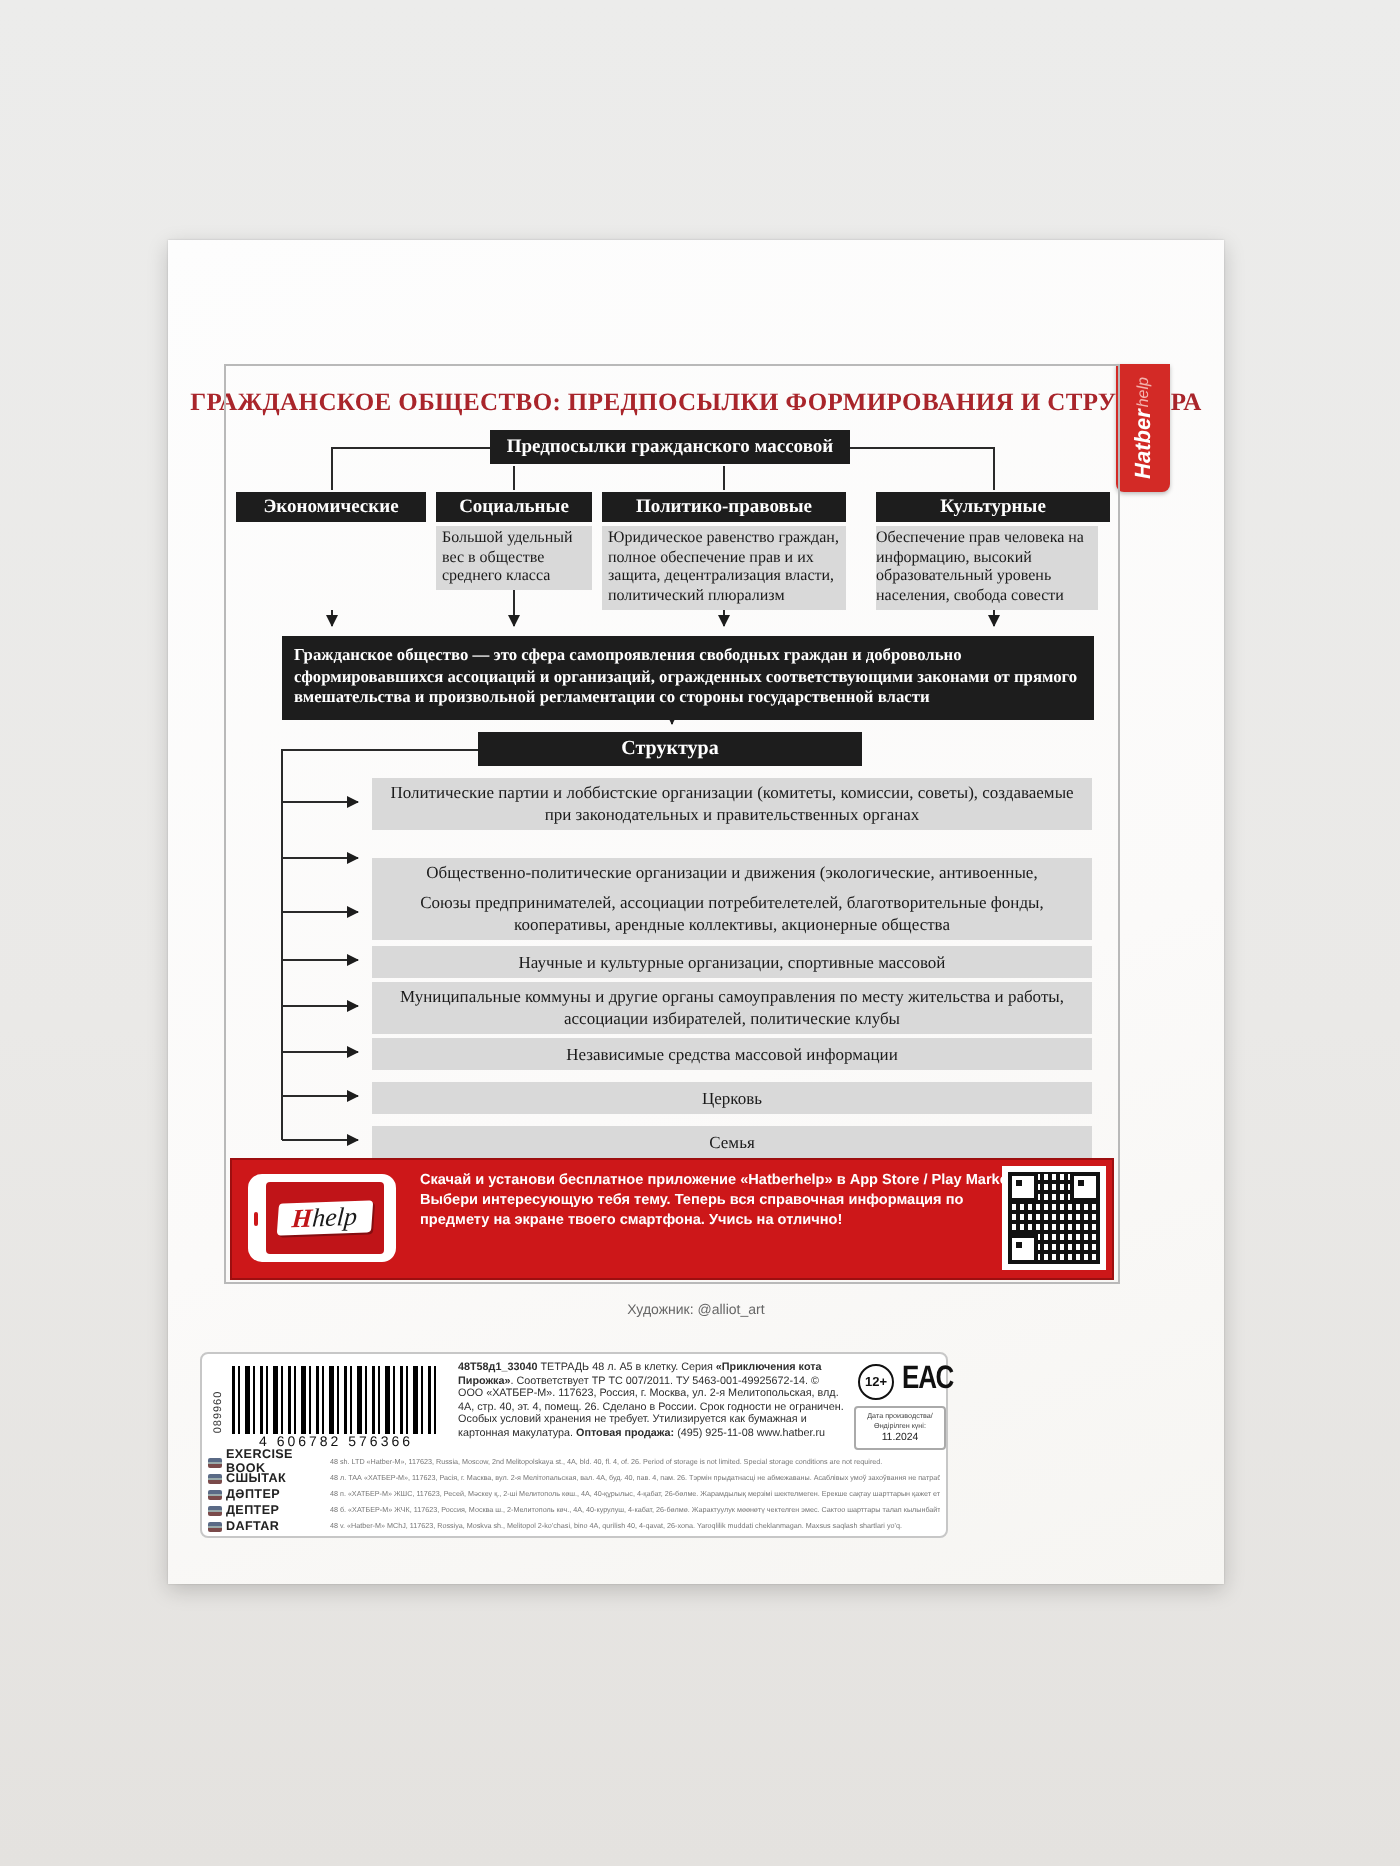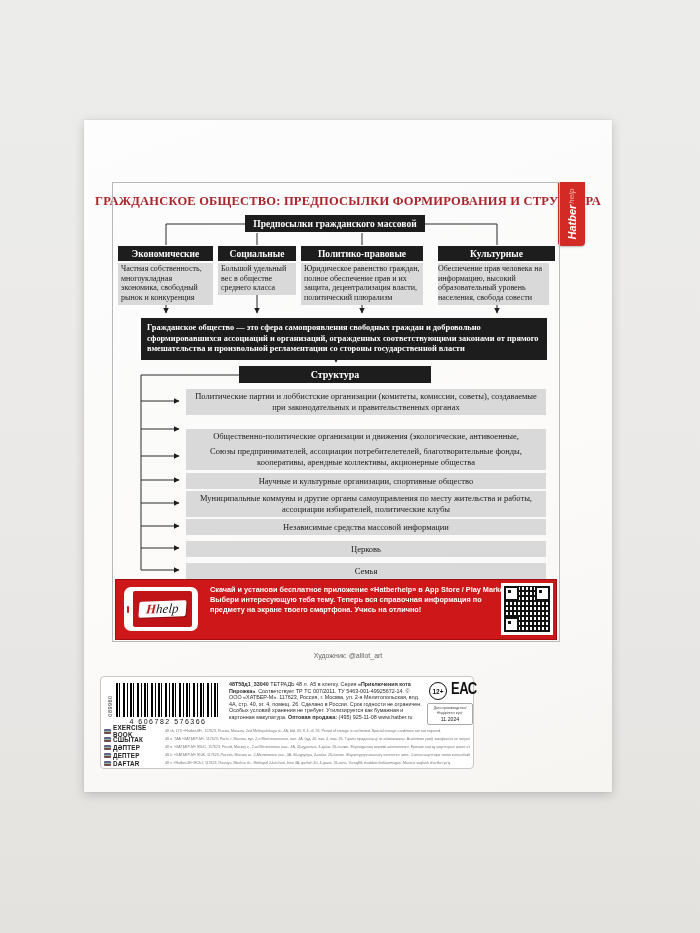--- a/index.html
+++ b/index.html
@@ -123,33 +123,32 @@
         </g>
       </svg>
 
       <div class="blackbox hdr-font" style="left:132px;top:32px;width:180px;height:17px;">Предпосылки гражданского массовой</div>
 
       <div class="blackbox hdr-font" style="left:5px;top:63px;width:95px;height:15px;">Экономические</div>
       <div class="blackbox hdr-font" style="left:105px;top:63px;width:78px;height:15px;">Социальные</div>
       <div class="blackbox hdr-font" style="left:188px;top:63px;width:122px;height:15px;">Политико-правовые</div>
       <div class="blackbox hdr-font" style="left:325px;top:63px;width:117px;height:15px;">Культурные</div>
 
-      <div class="graybox" style="left:5px;top:80px;width:89px;min-height:40px;font-size:8px;line-height:1.2;padding:1px 3px;">Частная собственность, многоукладная экономика, свободный рынок и конкуренция</div>
       <div class="graybox" style="left:105px;top:80px;width:72px;min-height:30px;font-size:8px;line-height:1.2;padding:1px 3px;">Большой удельный вес в обществе среднего класса</div>
       <div class="graybox" style="left:188px;top:80px;width:116px;min-height:40px;font-size:8px;line-height:1.2;padding:1px 3px;">Юридическое равенство граждан, полное обеспечение прав и их защита, децентрализация власти, политический плюрализм</div>
       <div class="graybox" style="left:325px;top:80px;width:111px;min-height:40px;font-size:8px;line-height:1.2;padding:1px 0;">Обеспечение прав человека на информацию, высокий образовательный уровень населения, свобода совести</div>
 
       <div class="blackbox" style="left:28px;top:135px;width:394px;height:38px;font-weight:bold;font-size:8.4px;line-height:1.3;text-align:left;justify-content:flex-start;padding:2px 6px;">Гражданское общество — это сфера самопроявления свободных граждан и добровольно сформировавшихся ассоциаций и организаций, огражденных соответствующими законами от прямого вмешательства и произвольной регламентации со стороны государственной власти</div>
 
       <div class="blackbox" style="left:126px;top:183px;width:192px;height:17px;font-size:10px;">Структура</div>
 
       <div class="itembox" style="top:206px;height:24px;">Политические партии и лоббистские организации (комитеты, комиссии, советы), создаваемые при законодательных и правительственных органах</div>
       <div class="itembox" style="top:246px;height:24px;">Общественно-политические организации и движения (экологические, антивоенные, правозащитные)</div>
       <div class="itembox" style="top:261px;height:24px;">Союзы предпринимателей, ассоциации потребителетелей, благотворительные фонды, кооперативы, арендные коллективы, акционерные общества</div>
-      <div class="itembox" style="top:290px;height:14px;">Научные и культурные организации, спортивные общество</div>
+      <div class="itembox" style="top:290px;height:14px;">Научные и культурные организации, спортивные массовой</div>
       <div class="itembox" style="top:308px;height:24px;">Муниципальные коммуны и другие органы самоуправления по месту жительства и работы, ассоциации избирателей, политические клубы</div>
       <div class="itembox" style="top:336px;height:14px;">Независимые средства массовой информации</div>
       <div class="itembox" style="top:358px;height:14px;">Церковь</div>
       <div class="itembox" style="top:380px;height:14px;">Семья</div>
 
       <div class="banner">
         <div class="phone">
           <div class="btn"></div>
           <div class="screen">
             <div class="book"><b>H</b><i>help</i></div>

